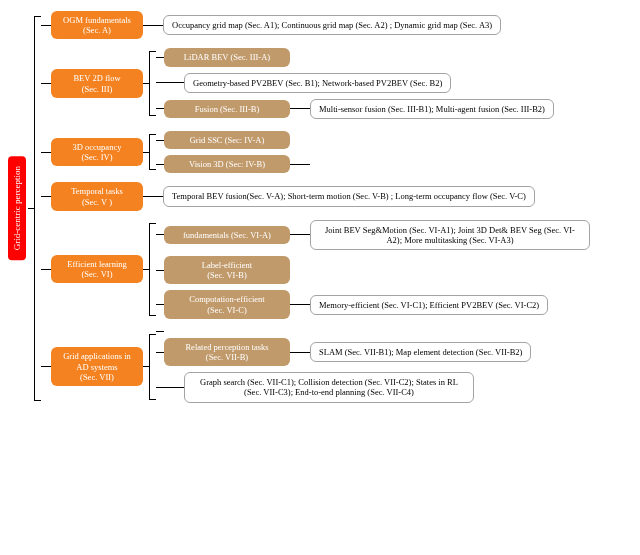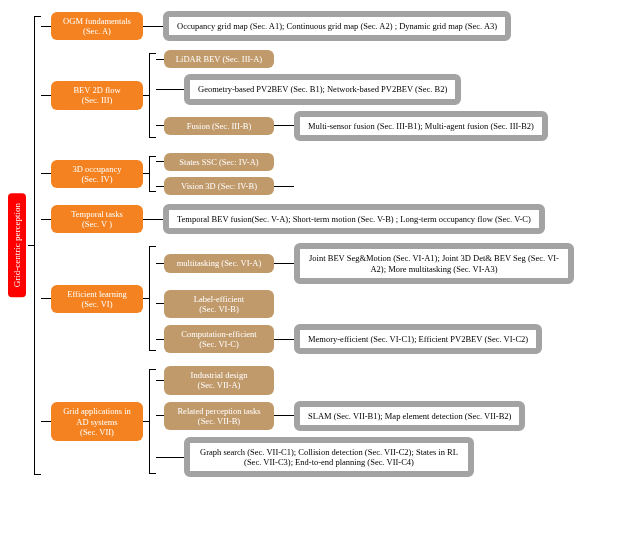--- a/index.html
+++ b/index.html
@@ -55,22 +55,22 @@
   }
   .node {
     border-radius: 6px;
     padding: 4px 6px;
     text-align: center;
     line-height: 1.2;
     flex-shrink: 0;
     box-sizing: border-box;
   }
   .node.orange { background: #f58220; color:#fff; width: 92px; }
-  .node.brown  { background: #c19a6b; color:#fff; width: 110px; }
-  .node.leaf   { border: 6px solid #a3a3a3; color:#000; background:#fff; padding:4px 8px; }
+  .node.brown  { background: #c19a6b; color:#fff; width: 126px; }
+  .node.leaf   { border: 1px solid #a3a3a3; color:#000; background:#fff; padding:4px 8px; }
   .sec { color:#fff; }
   .group {
     display:flex;
     align-items:stretch;
   }
   .vstack {
     display:flex;
     flex-direction:column;
     justify-content: space-between;
   }
@@ -151,21 +151,21 @@
         (Sec. <span class="sec">IV</span>)
       </div>
       <div class="mid-connect">
           <div class="hline" style="width:6px"></div>
         </div>
       <div class="sub-bracket" style="width:6px"></div>
       <div class="vstack">
         <div class="row">
           <div class="hline" style="width:8px"></div>
           <div class="node brown">
-            <span>States SSC</span> (Sec: <span class="sec">IV-A</span>)
+            <span>Grid SSC</span> (Sec: <span class="sec">IV-A</span>)
           </div>
         </div>
         <div class="row">
           <div class="hline" style="width:8px"></div>
           <div class="node brown">
             <span>Vision 3D</span> (Sec: <span class="sec">IV-B</span>)
           </div>
           <div class="hline" style="width:20px"></div>
         </div>
       </div>
@@ -188,21 +188,21 @@
         (Sec. <span class="sec">VI</span>)
       </div>
       <div class="mid-connect">
           <div class="hline" style="width:6px"></div>
         </div>
       <div class="sub-bracket" style="width:6px"></div>
       <div class="vstack">
         <div class="row">
           <div class="hline" style="width:8px"></div>
           <div class="node brown">
-            <span>multitasking</span> (Sec. <span class="sec">VI-A</span>)
+            <span>fundamentals</span> (Sec. <span class="sec">VI-A</span>)
           </div>
           <div class="hline" style="width:20px"></div>
           <div class="node leaf" style="max-width:280px">Joint BEV Seg&amp;Motion (Sec. VI-A1); Joint 3D Det&amp; BEV Seg (Sec. VI-A2); More multitasking (Sec. VI-A3)</div>
         </div>
         <div class="row">
           <div class="hline" style="width:8px"></div>
           <div class="node brown">
             <span>Label-efficient</span><br>(Sec. <span class="sec">VI-B</span>)
           </div>
         </div>
@@ -223,23 +223,20 @@
         <span>Grid applications in AD systems</span><br>
         (Sec. <span class="sec">VII</span>)
       </div>
       <div class="mid-connect">
           <div class="hline" style="width:6px"></div>
         </div>
       <div class="sub-bracket" style="width:6px"></div>
       <div class="vstack">
         <div class="row">
           <div class="hline" style="width:8px"></div>
-          <div class="node brown">
-            <span>Industrial design</span><br>(Sec. <span class="sec">VII-A</span>)
-          </div>
         </div>
         <div class="row">
           <div class="hline" style="width:8px"></div>
           <div class="node brown">
             <span>Related perception tasks</span><br>(Sec. <span class="sec">VII-B</span>)
           </div>
           <div class="hline" style="width:20px"></div>
           <div class="node leaf">SLAM (Sec. VII-B1); Map element detection (Sec. VII-B2)</div>
         </div>
         <div class="row">

